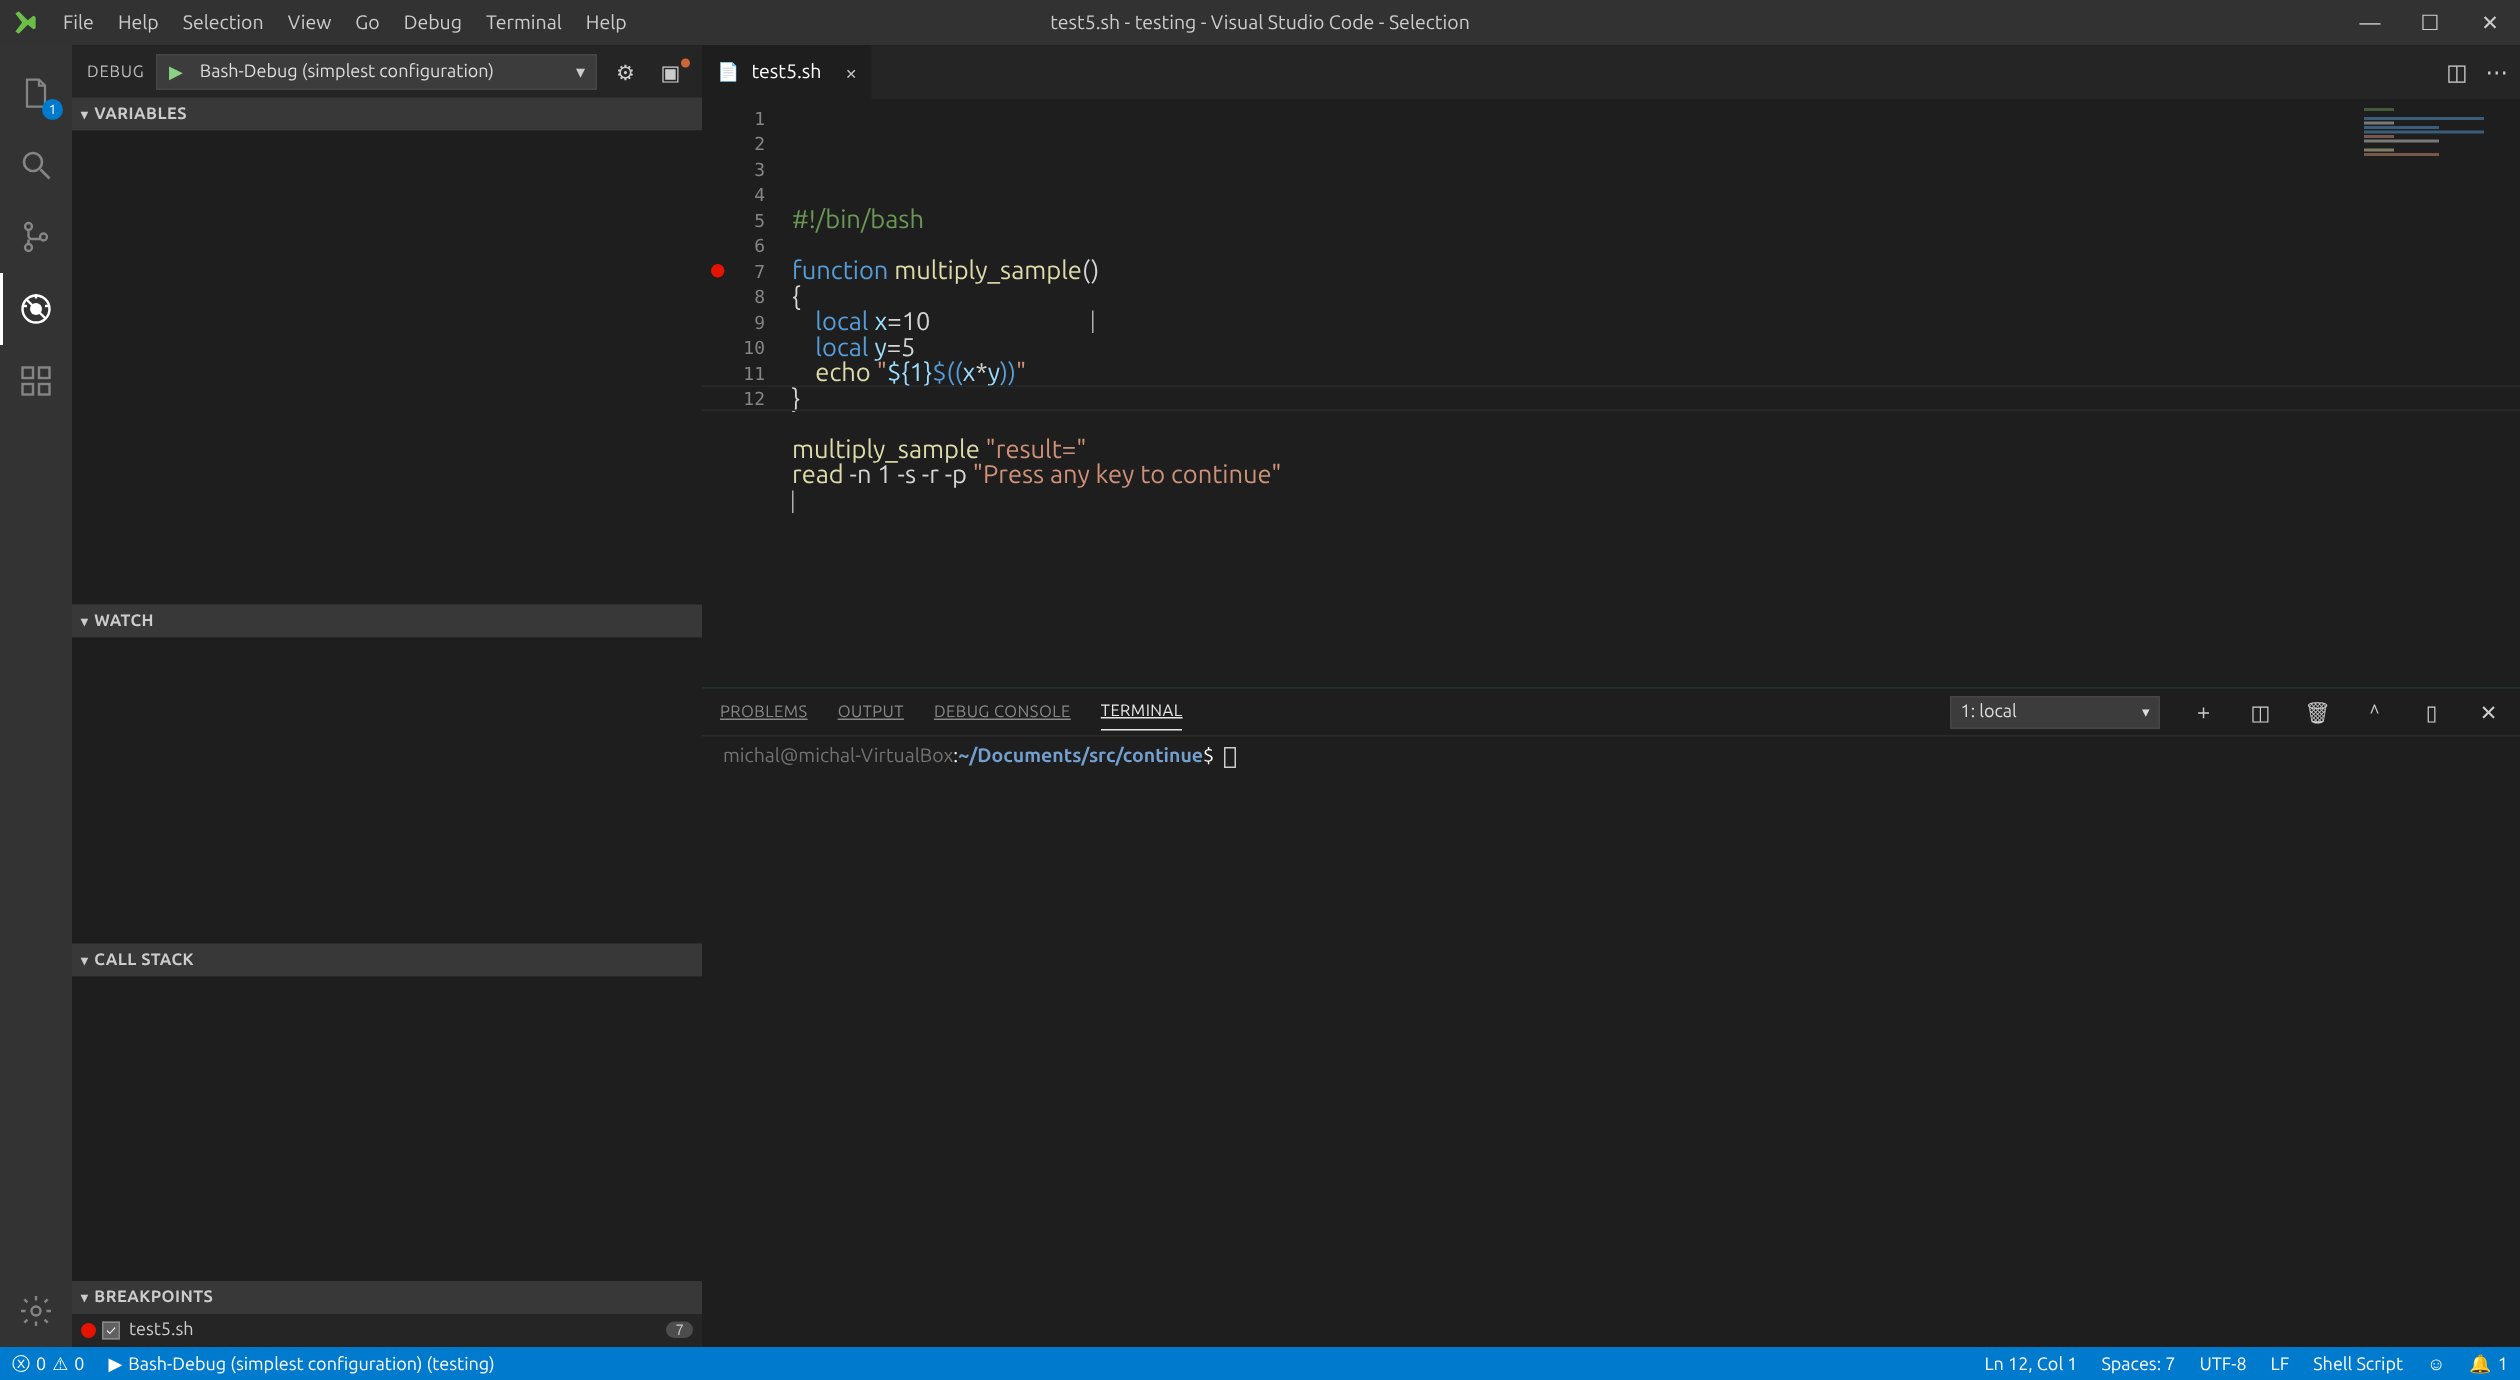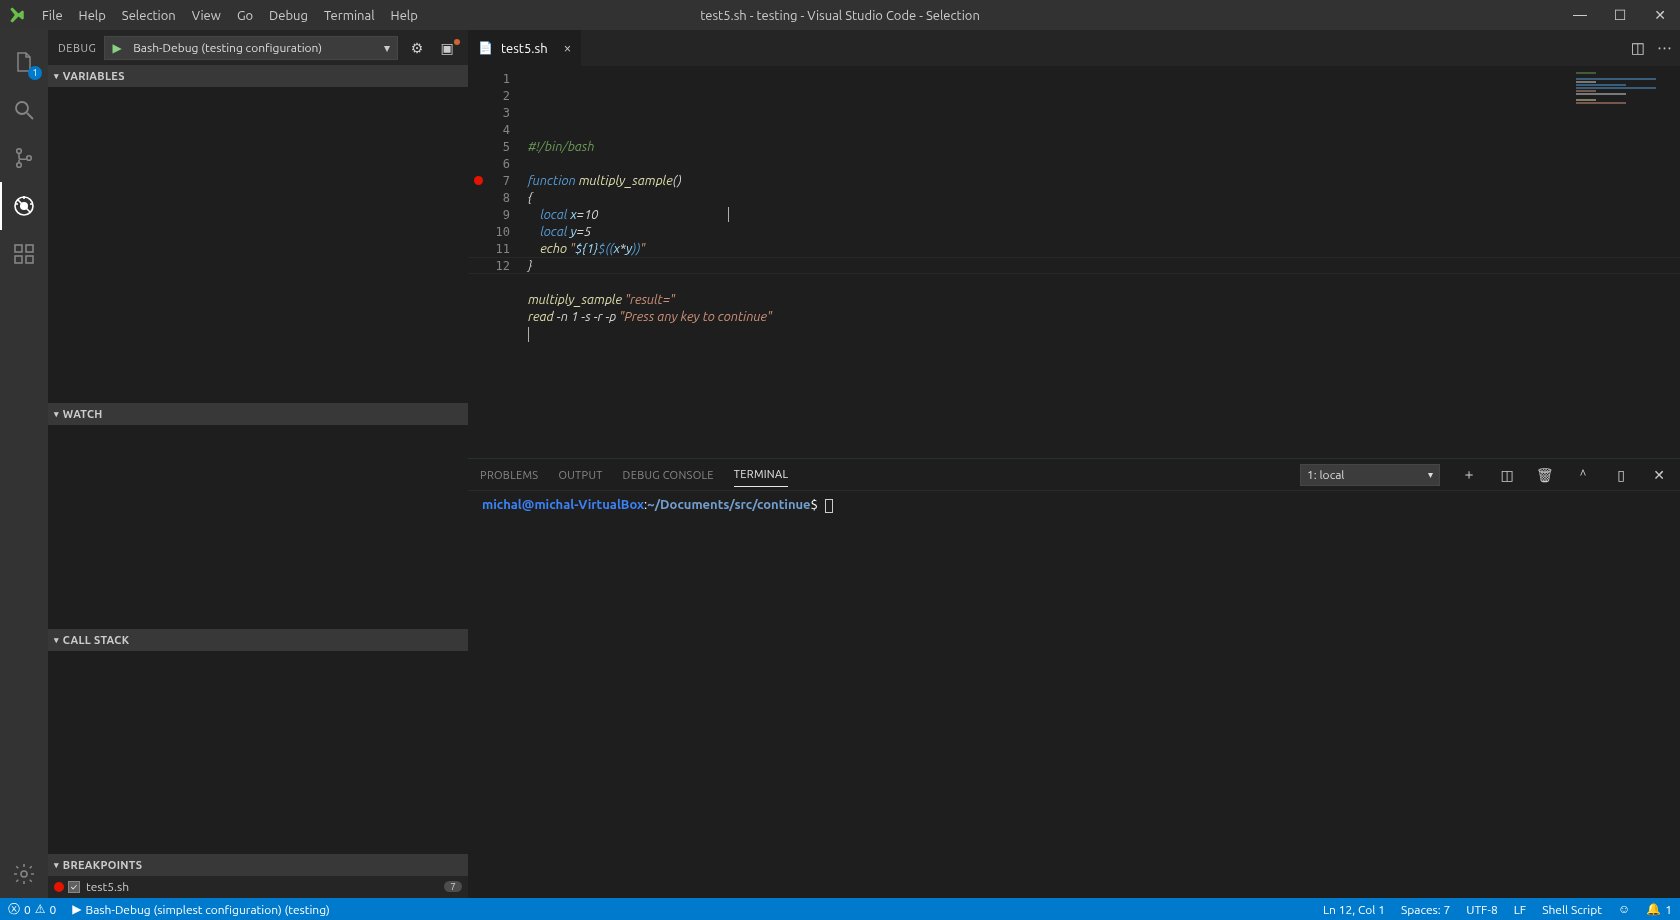--- a/index.html
+++ b/index.html
@@ -50,45 +50,45 @@
 .tab .file-icon { color: #519aba; font-size: 12px;}
 .tab .close { color: #ccc; font-size: 14px; margin-left: 8px;}
 .tabbar .spacer { flex: 1; }
 .tabbar .tb-actions { display: flex; align-items: center; padding: 0 8px; gap: 12px; color: #ccc; font-size: 15px;}
 
 .split { flex: 1; display: flex; flex-direction: column; min-height: 0; }
 .editor { flex: 1; display: flex; min-height: 0; position: relative; }
 .gutter { width: 60px; background: #1e1e1e; padding-top: 4px; }
 .gline { height: 17px; display: flex; align-items: center; justify-content: flex-end; padding-right: 18px; font-size: 12px; color: #858585; font-family: "Menlo","Consolas",monospace; position: relative;}
 .gline .bp { position: absolute; left: 6px; top: 4px; width: 9px; height: 9px; border-radius: 50%; background: #e51400; }
-.code { flex: 1; padding-top: 4px; font-family: "Menlo","Consolas",monospace; font-size: 13px; line-height: 17px; white-space: pre; position: relative; font-style: italic;}
+.code { flex: 1; padding-top: 4px; font-family: "Menlo","Consolas",monospace; font-size: 17px; line-height: 17px; white-space: pre; position: relative;}
 .code .line { height: 17px; }
 .k-blue { color: #569cd6; }
 .k-yel { color: #dcdcaa; }
 .k-str { color: #ce9178; }
 .k-var { color: #9cdcfe; }
 .k-txt { color: #d4d4d4; }
 .k-grn { color: #6a9955; }
 .code .current-line { position: absolute; right: 0; height: 17px; border-top: 1px solid #282828; border-bottom: 1px solid #282828; left: -60px; }
 .code .cursor { display: inline-block; width: 1px; height: 15px; background: #aeafad; vertical-align: middle; }
 .code .text-cursor { position: absolute; width: 1px; height: 15px; background: #aeafad; }
 .minimap { position: absolute; top: 6px; right: 4px; width: 100px; height: 40px; opacity: 0.5; }
 .minimap .mm-line { height: 2px; margin-bottom: 1px; }
 
 .panel { height: 440px; background: #1e1e1e; border-top: 1px solid #233; display: flex; flex-direction: column; position: relative;}
 .panel .sash { position: absolute; top: -2px; left: 0; right: 0; height: 4px; background: #007acc; opacity: 0; }
 .panel-tabs { height: 32px; display: flex; align-items: center; padding: 0 12px; gap: 20px; font-size: 11px; color: #888; border-bottom: 1px solid #2a2a2a; }
-.panel-tabs .ptab { padding: 6px 0; letter-spacing: 0.3px;}
+.panel-tabs .ptab { padding: 6px 0; letter-spacing: 0.3px; text-decoration: underline;}
 .panel-tabs .ptab.active { color: #e7e7e7; border-bottom: 1px solid #e7e7e7; }
 .panel-tabs .spacer { flex: 1; }
 .panel-tabs .term-select { background: #3c3c3c; border: 1px solid #464646; height: 22px; width: 140px; font-size: 12px; display: flex; align-items: center; padding: 0 6px; color: #ddd;}
 .panel-tabs .term-select .chev { margin-left: auto; font-size: 10px;}
 .panel-tabs .pa-icon { color: #ccc; font-size: 14px; width: 18px; text-align: center;}
 .panel-body { flex: 1; padding: 6px 14px; font-family: "Menlo","Consolas",monospace; font-size: 13px;}
-.prompt .user { color: #3b82f6; font-weight: bold; }
+.prompt .user { color: #737373; font-weight: normal; }
 .prompt .colon { color: #fff; }
 .prompt .path { color: #729fcf; font-weight: bold; }
 .prompt .dollar { color: #fff; }
 .prompt .tcur { display: inline-block; width: 8px; height: 14px; border: 1px solid #ccc; vertical-align: middle; margin-left: 4px;}
 
 .statusbar { height: 22px; background: #007acc; color: #fff; display: flex; align-items: center; font-size: 12px; }
 .statusbar .seg { padding: 0 8px; display: flex; align-items: center; gap: 4px;}
 .statusbar .spacer { flex: 1; }
 .statusbar .ico { font-size: 12px; }
 
@@ -169,21 +169,21 @@
           <path d="M12 2v3M12 19v3M4.2 4.2l2.1 2.1M17.7 17.7l2.1 2.1M2 12h3M19 12h3M4.2 19.8l2.1-2.1M17.7 6.3l2.1-2.1"></path>
         </svg>
     </div>
   </div>
 
   <div class="sidebar">
     <div class="sidebar-header">
       <span class="title">DEBUG</span>
       <div class="config-select">
         <span class="play">▶</span>
-        <span class="label">Bash-Debug (testing configuration)</span>
+        <span class="label">Bash-Debug (simplest configuration)</span>
         <span class="chev">▾</span>
       </div>
       <span class="gear">⚙</span>
       <span class="repl">▣<span class="dot"></span></span>
     </div>
 
     <div class="sec-variables">
       <div class="section-header">
           <span class="tw">▾</span>
           <span>VARIABLES</span>

